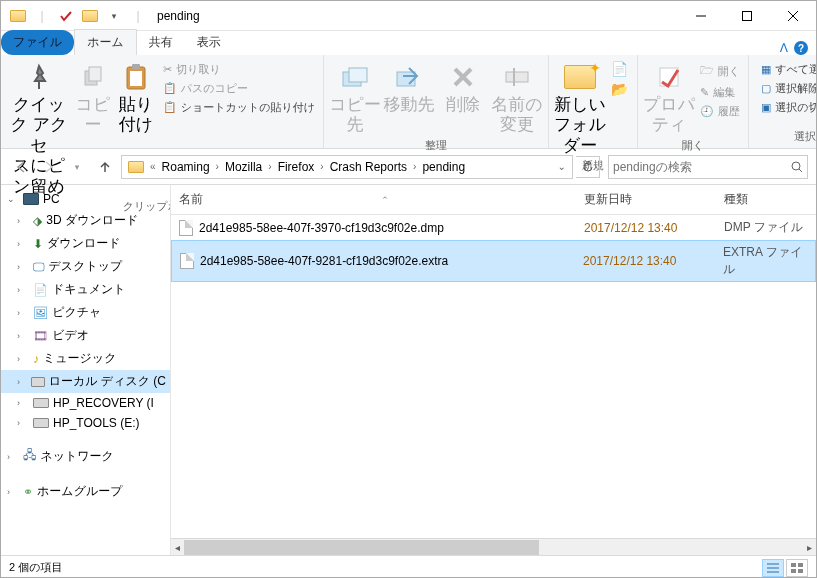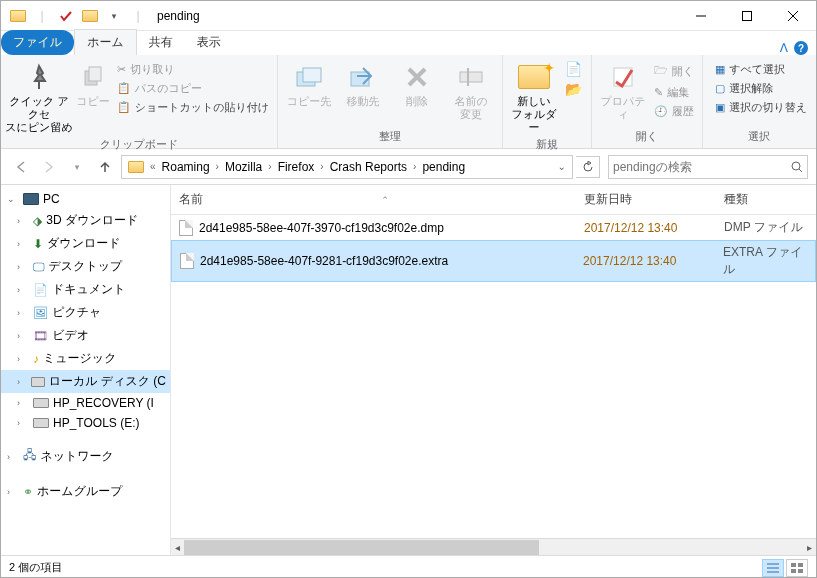--- a/index.html
+++ b/index.html
@@ -7,32 +7,32 @@
 
 .titlebar { height: 30px; display: flex; align-items: center; background: #fff; border-bottom: 1px solid #e5e5e5; }
 .titlebar .qat { display: flex; align-items: center; padding-left: 6px; gap: 2px; }
 .titlebar .qat-icon { width: 22px; height: 22px; display: flex; align-items: center; justify-content: center; }
 .titlebar .title { margin-left: 8px; font-size: 12px; }
 .titlebar .win-controls { margin-left: auto; display: flex; }
 .titlebar .win-btn { width: 46px; height: 30px; display: flex; align-items: center; justify-content: center; }
 
 .tabbar { height: 24px; display: flex; align-items: flex-end; background: #fff; }
 .tab { padding: 4px 12px; font-size: 12px; color: #333; cursor: default; }
-.tab.file { background: #1979ca; color: #fef9c3; border-radius: 12px; }
+.tab.file { background: #1979ca; color: #0f172a; border-radius: 12px; }
 .tab.active { background: #f5f6f7; border-top: 1px solid #dadbdc; border-left: 1px solid #dadbdc; border-right: 1px solid #dadbdc; }
 .tabbar .help { margin-left: auto; display: flex; gap: 6px; padding-right: 8px; align-items: center; }
 
 .ribbon { height: 94px; background: #f5f6f7; border-bottom: 1px solid #dadbdc; display: flex; }
 .rgroup { border-right: 1px solid #e1e2e3; display: flex; flex-direction: column; padding: 2px 4px; }
 .rgroup-body { flex: 1; display: flex; align-items: flex-start; }
 .rgroup-label { text-align: center; font-size: 11px; color: #666; padding: 2px 0; }
 .bigbtn { display: flex; flex-direction: column; align-items: center; justify-content: flex-start; width: 54px; padding-top: 4px; gap: 2px; }
 .bigbtn.wide { width: 68px; }
 .bigbtn .icon { height: 32px; display: flex; align-items: center; justify-content: center; }
-.bigbtn .lbl { font-size: 11px; text-align: center; line-height: 1.2; }
+.bigbtn .lbl { font-size: 17px; text-align: center; line-height: 1.2; }
 .smallrow { display: flex; flex-direction: column; gap: 2px; padding-top: 4px; }
 .smallbtn { display: flex; align-items: center; gap: 4px; padding: 1px 4px; font-size: 11px; color: #444; white-space: nowrap; }
 .smallbtn.disabled { color: #9a9a9a; }
 .iconcol { display: flex; flex-direction: column; gap: 4px; padding-top: 4px; align-items: center; width: 26px; }
 .disabled { color: #b0b0b0; }
 
 .addrbar { height: 36px; display: flex; align-items: center; padding: 4px 8px; gap: 4px; border-bottom: 1px solid #dadbdc; }
 .navbtn { width: 24px; height: 24px; display: flex; align-items: center; justify-content: center; color: #999; }
 .navbtn.enabled { color: #555; }
 .breadcrumb { flex: 1; height: 24px; border: 1px solid #ccc; display: flex; align-items: center; padding: 0 2px; }
@@ -145,20 +145,30 @@
       </div>
       <div class="bigbtn disabled" style="width:40px">
         <div class="icon">
             <svg width="24" height="24" viewBox="0 0 24 24">
               <rect x="4" y="6" width="12" height="14" fill="#d9d9d9" stroke="#bbb"></rect>
               <rect x="8" y="2" width="12" height="14" fill="#eee" stroke="#bbb"></rect>
             </svg>
           </div>
         <div class="lbl">コピー</div>
       </div>
+      <div class="bigbtn" style="width:46px">
+        <div class="icon">
+            <svg width="26" height="28" viewBox="0 0 26 28">
+              <rect x="4" y="4" width="18" height="22" rx="2" fill="#d89a4a" stroke="#b07a2f"></rect>
+              <rect x="9" y="1" width="8" height="5" rx="1" fill="#aaa"></rect>
+              <rect x="7" y="8" width="12" height="15" fill="#fff"></rect>
+            </svg>
+          </div>
+        <div class="lbl">貼り付け</div>
+      </div>
       <div class="smallrow">
         <div class="smallbtn disabled">
             <span>✂</span>
             <span>切り取り</span>
           </div>
         <div class="smallbtn disabled">
             <span>📋</span>
             <span>パスのコピー</span>
           </div>
         <div class="smallbtn">

